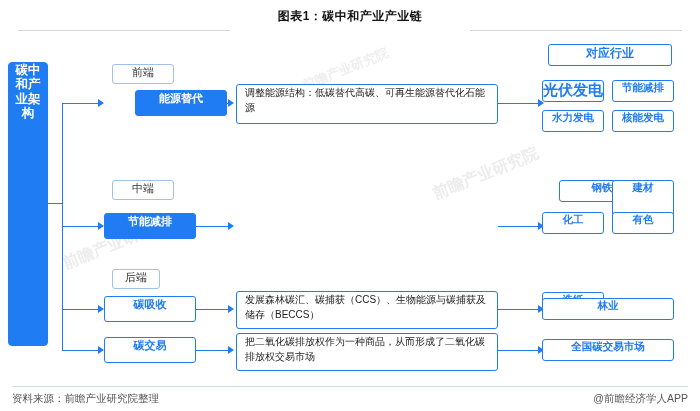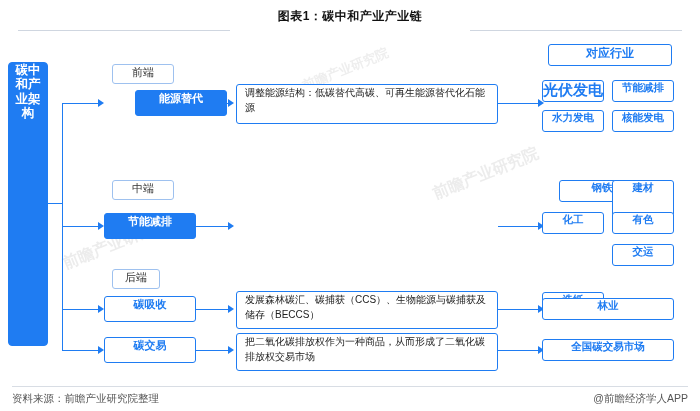--- a/index.html
+++ b/index.html
@@ -217,23 +217,20 @@
   </div>
   <div class="box white" style="left:542px;top:212px;width:62px;height:22px;font-size:10.5px;">
     <span>化工</span>
   </div>
   <div class="box white" style="left:612px;top:212px;width:62px;height:22px;font-size:10.5px;">
     <span>有色</span>
   </div>
   <div class="box white" style="left:542px;top:244px;width:62px;height:22px;font-size:10.5px;margin-top:48px;">
     <span>造纸</span>
   </div>
-  <div class="box white" style="left:612px;top:244px;width:62px;height:22px;font-size:10.5px;">
-    <span>交运</span>
-  </div>
 
   <div class="box white" style="left:542px;top:298px;width:132px;height:22px;font-size:10.5px;">
     <span>林业</span>
   </div>
 
   <div class="box white" style="left:542px;top:339px;width:132px;height:22px;font-size:10.5px;">
     <span>全国碳交易市场</span>
   </div>
 
   <div class="footer-rule"></div>

